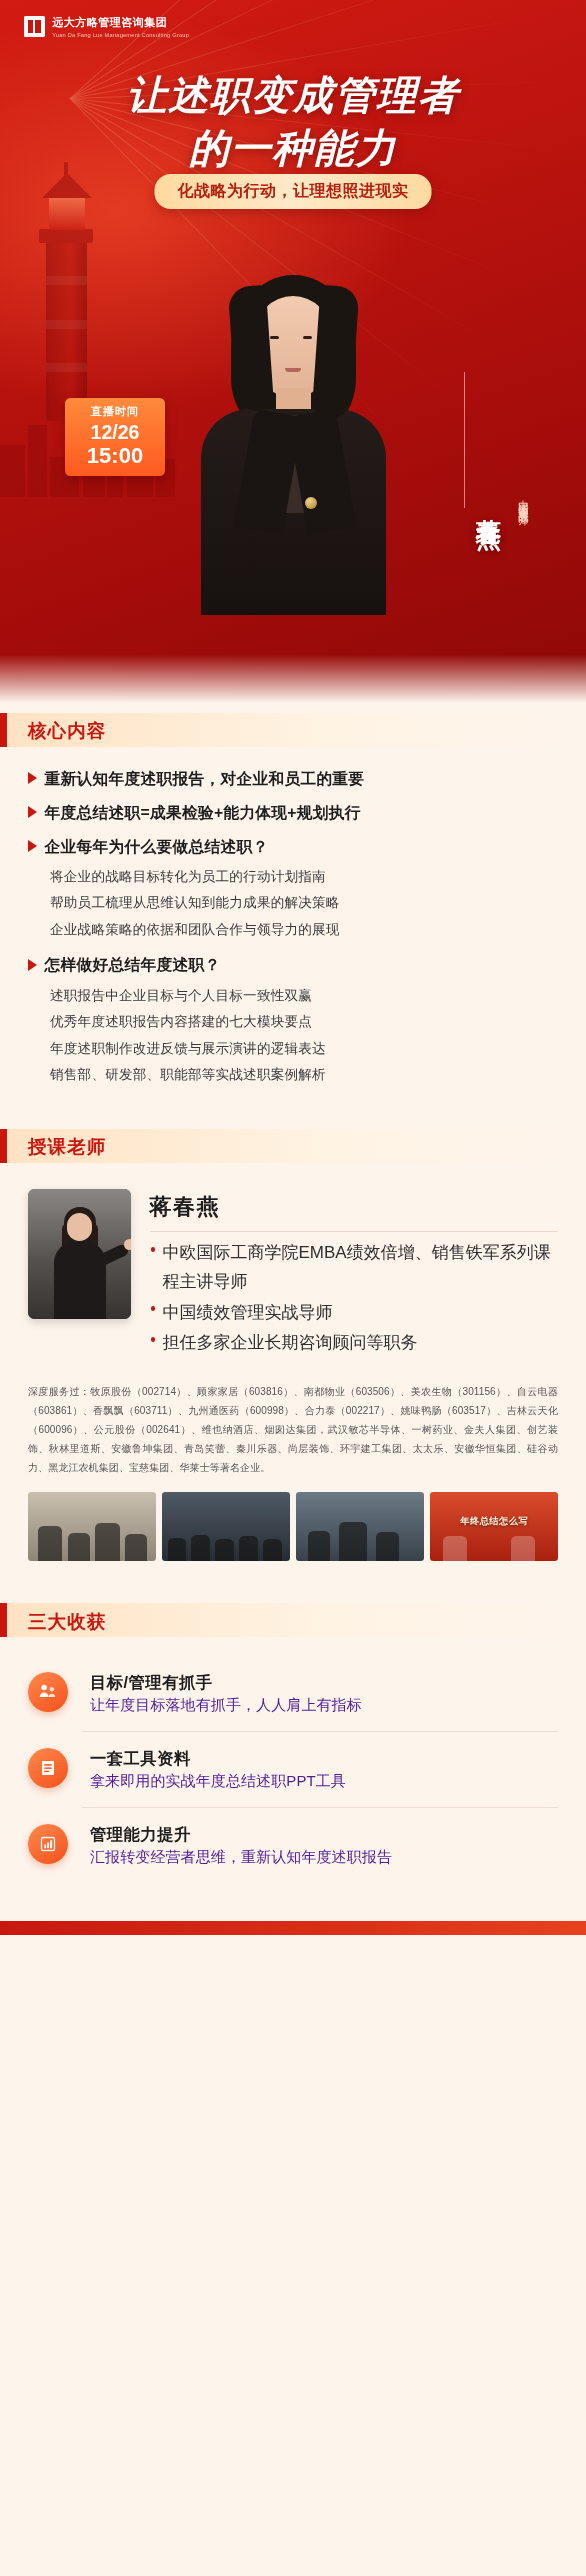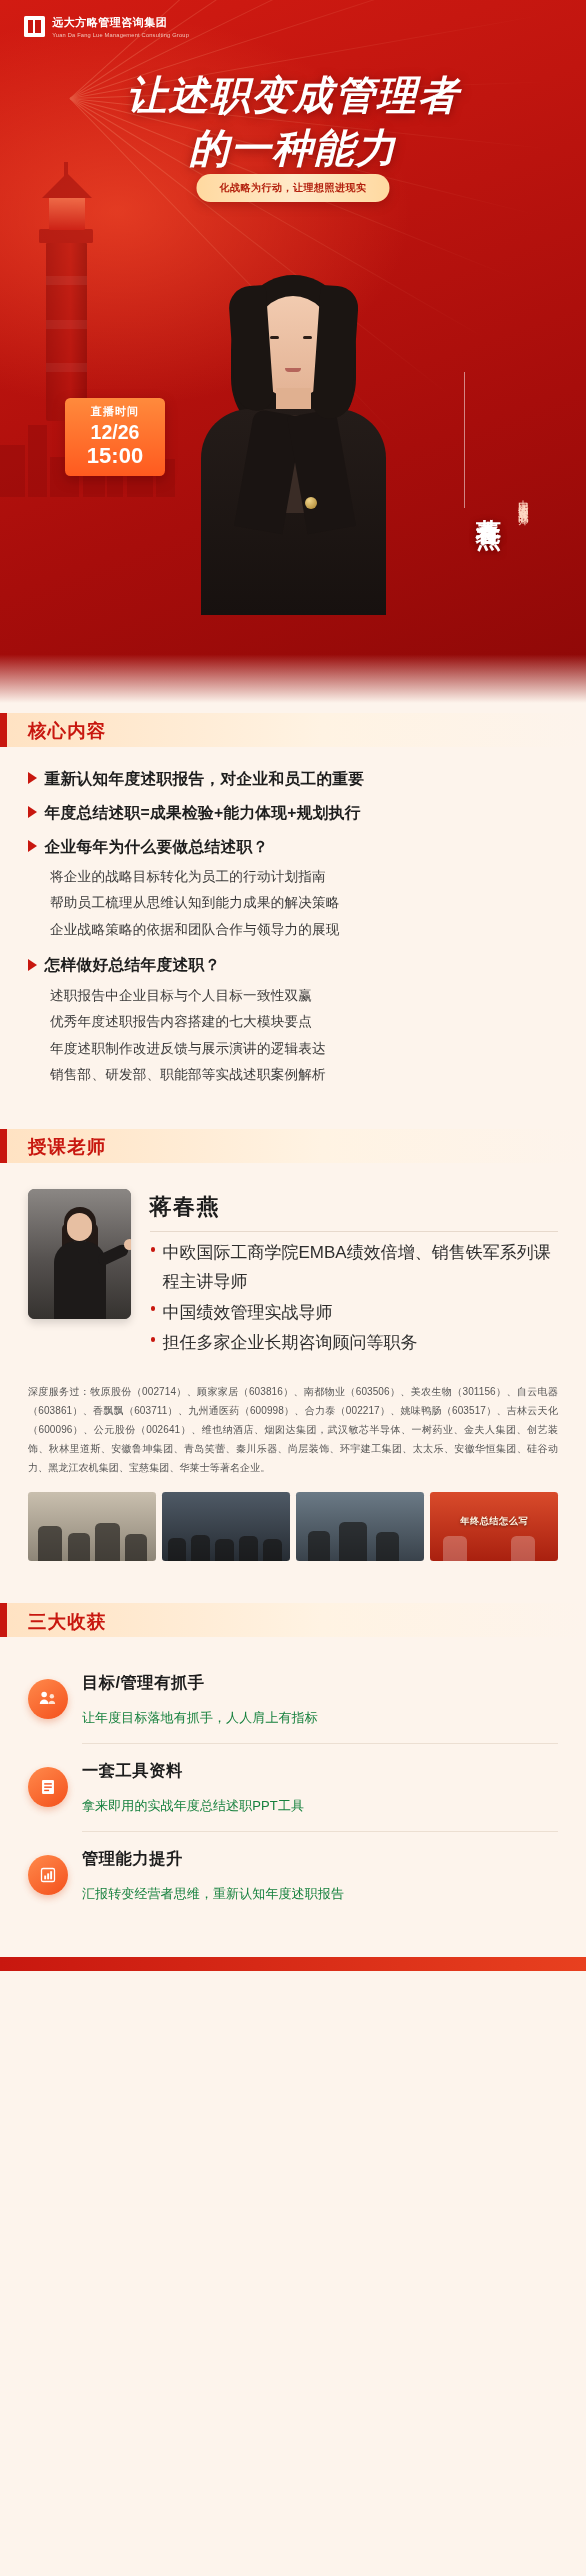--- a/index.html
+++ b/index.html
@@ -61,21 +61,21 @@
     font-weight:bold; font-style:italic;
     color:#fff; font-size:40px; letter-spacing:1.6px;
     line-height:1.25;
     text-shadow:0 2.2px 9.8px rgba(90,0,0,.55);
   }
   .hero-title .l2 { margin-top:3.3px; }
 
   .sub-ribbon {
     position:absolute; left:50%; transform:translateX(-50%); top:174px;
     background:linear-gradient(90deg,#ffd9a0,#ffe9c8 50%,#ffd9a0);
-    color:#b3200d; font-size:10px; font-weight:bold;
+    color:#b3200d; font-size:16px; font-weight:bold;
     padding:7px 23px; border-radius:16.3px;
     box-shadow:0 3.3px 11px rgba(100,0,0,.3);
     white-space:nowrap; letter-spacing:0.5px;
   }
 
   
   .speaker {
     position:absolute; left:50%; transform:translateX(-50%); bottom:92px;
     width:228px; height:347px;
   }
@@ -186,27 +186,27 @@
   .ps1 { background:linear-gradient(180deg,#c9bfae,#8d8577); }
   .ps2 { background:linear-gradient(180deg,#4f5a66,#262c33); }
   .ps3 { background:linear-gradient(180deg,#6b7a86,#39424b); }
   .ps4 { background:linear-gradient(180deg,#d94b2b,#a9200f); }
   .ps-fig { position:absolute; bottom:0; background:rgba(20,18,16,.62); border-radius:5.4px 5.4px 0 0;}
   .ps-cap { position:absolute; left:0; right:0; top:34%; text-align:center; color:#fff8e6;
     font-size:9.2px; font-weight:bold; letter-spacing:0.5px; text-shadow:0 1.1px 2.7px rgba(0,0,0,.5);}
 
   
   .gains { padding:9.8px 28px 38px; }
-  .gain-row { display:flex; align-items:center; gap:14px; padding:16.3px 0; }
+  .gain-row { display:flex; align-items:flex-start; gap:22px; padding:16.3px 0; }
   .gain-ic { width:40px; height:40px; border-radius:50%; flex:none;
     background:linear-gradient(145deg,#ff8a4c,#f4501c);
     position:relative; box-shadow:0 3.3px 7.6px rgba(220,80,30,.3); }
   .gain-ic svg { position:absolute; left:50%; top:50%; transform:translate(-50%,-50%); }
   .gain-txt .gt { font-size:16.3px; font-weight:bold; color:#1d1d1d; letter-spacing:0.5px; }
-  .gain-txt .gd { font-size:13px; color:#15803d; margin-top:15px; letter-spacing:0.1px;}
+  .gain-txt .gd { font-size:15px; color:#4c1d95; margin-top:2px; letter-spacing:0.1px;}
   .gain-sep { height:0.5px; background:#ecdfd2; margin-left:54px; }
 
   .footer-bar { width:586px; height:14px; background:linear-gradient(90deg,#c8170f,#e8401f); }
 </style>
 </head>
 <body>
 
 <div class="page">
 
   <div class="hero">

